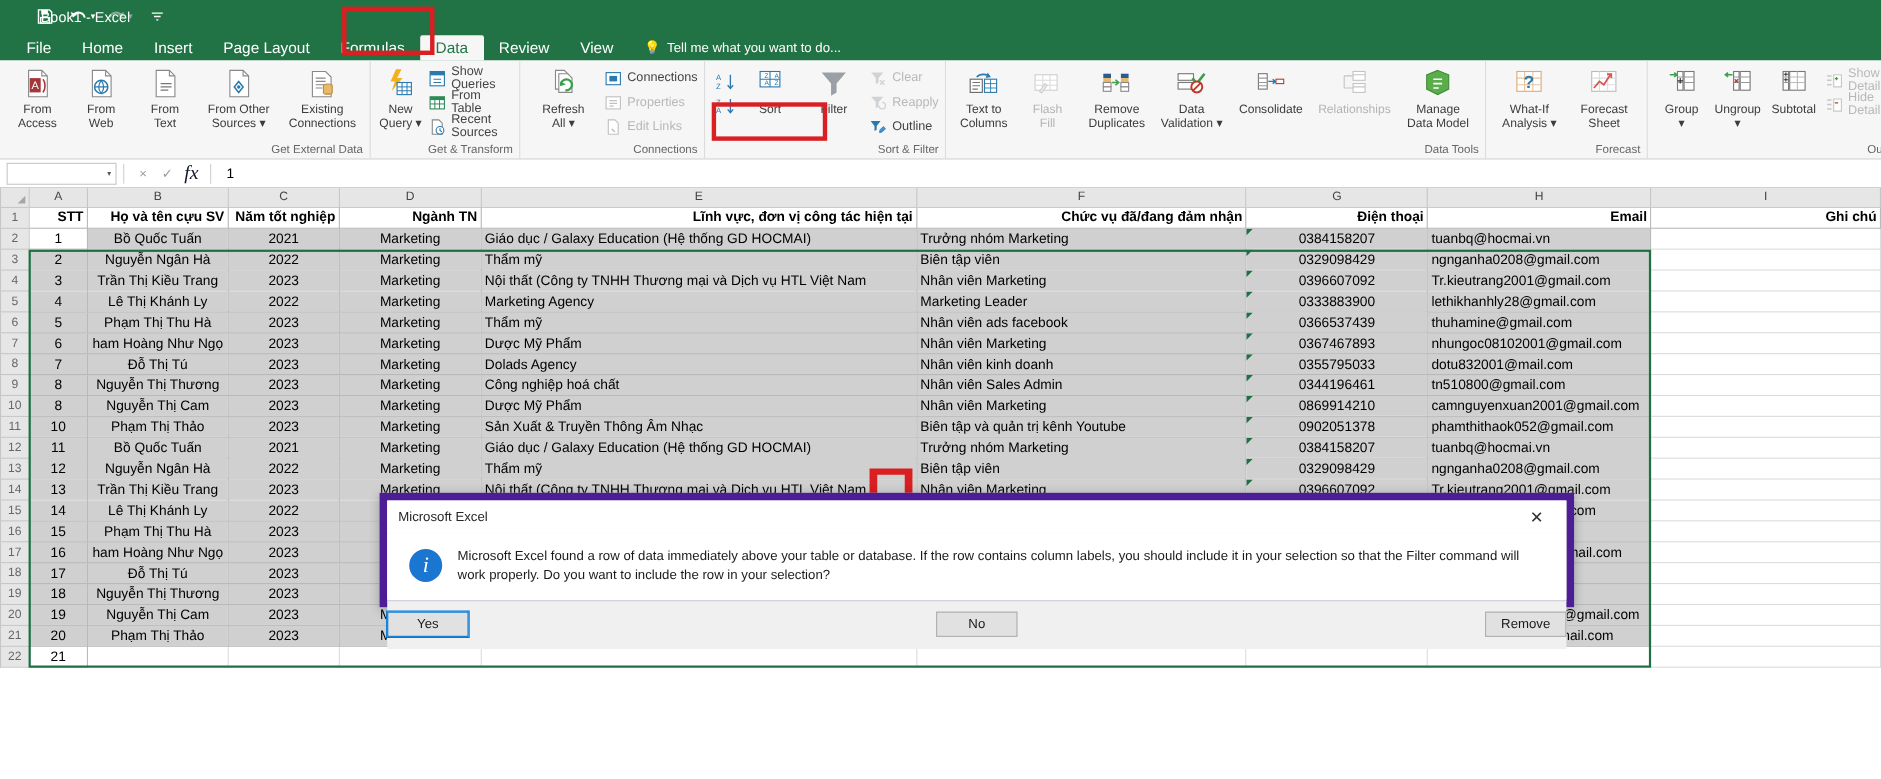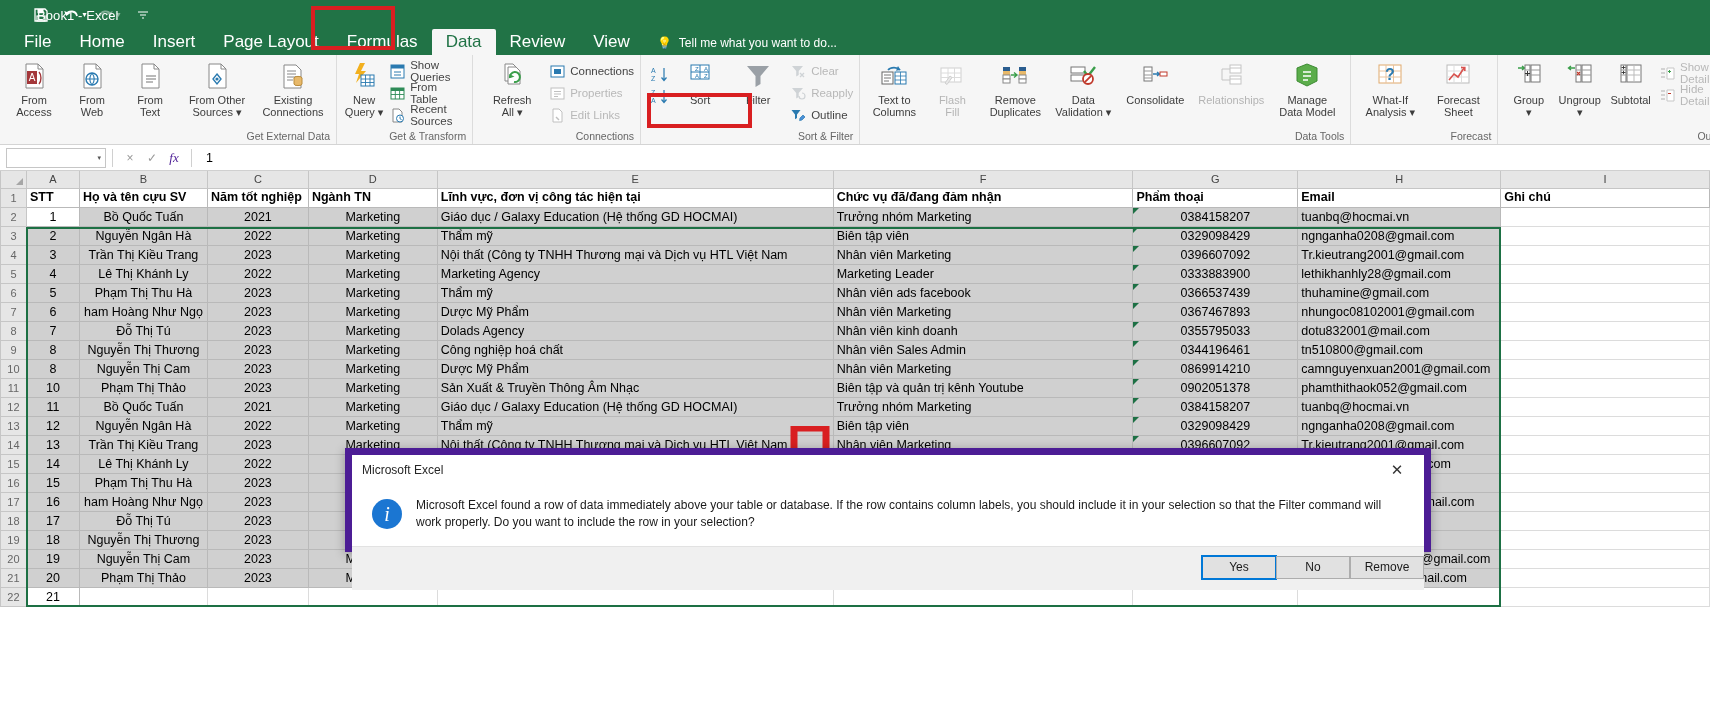--- a/index.html
+++ b/index.html
@@ -26,21 +26,21 @@
     position:absolute; left:0; right:0; 
     color:#fff; font-size:13px; letter-spacing:.1px;margin-left:37px;
   }
 
   
   .tabsrow {
     height:25px; background:#217346; display:flex; align-items:flex-end;
     position:relative; padding-left:10px;
   }
   .tab {
-    font-size:17px; color:#ffffff; padding:4px 14px 5px 14px;
+    font-size:14px; color:#ffffff; padding:4px 14px 5px 14px;
     line-height:1; white-space:nowrap;
   }
   .tab.active { background:#f6f6f6; color:#217346; font-weight:normal; border-radius:2px 2px 0 0; }
   .tellme { display:flex; align-items:center; gap:6px; color:#fff; font-size:12px; padding-left:14px; padding-bottom:5px;}
   .bulb { font-size:12px; }
 
   
   .ribbon {
     height:90px; background:#f6f6f6; border-bottom:1px solid #d4d4d4;
     display:flex; position:relative; font-size:11px; color:#444;
@@ -67,42 +67,42 @@
   .formulabar {
     height:26px; background:#fff; border-bottom:1px solid #d0d0d0;
     display:flex; align-items:center; font-size:12px;
   }
   .namebox {
     width:100px; height:20px; margin-left:6px; border:1px solid #c6c6c6; background:#fff;
     display:flex; align-items:center; justify-content:space-between; padding:0 4px; font-size:11px;
   }
   .fb-sep { width:1px; height:18px; background:#d0d0d0; margin:0 6px; }
   .fb-btn { width:22px; text-align:center; color:#9a9a9a; font-size:12px; }
-  .fb-btn.fx { color:#4c1d95; font-style:italic; font-family:"Liberation Serif", serif; font-size:13px;}
+  .fb-btn.fx { color:#0f172a; font-style:italic; font-family:"Liberation Serif", serif; font-size:18px;}
   .fb-input { flex:1; padding-left:8px; font-size:12.5px; color:#000; }
 
   
   .gridwrap { position:relative; width:1710px; height:537px; overflow:hidden; background:#fff; }
   table.grid { border-collapse:collapse; table-layout:fixed; }
   .colhdr td, .colhdr th {
     height:17px; background:#e6e6e6; border:1px solid #c6c6c6; border-top:none;
     font-size:11px; font-weight:normal; color:#444; text-align:center;
   }
   .rowhdr {
     width:26px; background:#e6e6e6; border:1px solid #c6c6c6;
     font-size:11px; color:#666; text-align:center; font-weight:normal;
   }
   td.cell {
     border:1px solid #b9b9b9; font-size:12.5px; color:#000;
     padding:0 3px; height:19px; overflow:hidden; white-space:nowrap;
   }
   td.cell.sel { background:#d0d0d0; }
   td.cell.blank { background:#fff; border:1px solid #dcdcdc; }
   .hdrcell {
-    background:#ffffff; font-weight:bold; text-align:left; font-size:12.5px;
+    background:#ffffff; font-weight:bold; text-align:right; font-size:12.5px;
     border:1px solid #000; height:38px; white-space:normal; line-height:1.05; padding:0 2px;
   }
   .c-ctr { text-align:center; }
   .c-left { text-align:left; }
   .corner-tri { position:absolute; right:2px; bottom:2px; width:0;height:0;
     border-left:7px solid transparent; border-bottom:7px solid #a6a6a6; }
   .flagmark { position:relative; }
   .flagmark::before {
     content:""; position:absolute; left:0; top:0; width:0; height:0;
     border-top:6px solid #1d7044; border-right:6px solid transparent;
@@ -131,22 +131,22 @@
   }
   .dlg-body { background:#fff; display:flex; padding:12px 16px 14px 20px; gap:14px; flex:1; }
   .dlg-icon {
     width:30px; height:30px; border-radius:50%; background:#1b76d2; color:#fff;
     display:flex; align-items:center; justify-content:center;
     font-family:"Liberation Serif", serif; font-style:italic; font-size:20px; flex:none;
     margin-top:2px;
   }
   .dlg-text { font-size:12px; color:#1a1a1a; line-height:1.45; }
   .dlg-footer {
-    background:#f0f0f0; display:flex; justify-content:flex-end; align-items:center;
-    padding:9px 0 11px 0; border-top:1px solid #e2e2e2;
+    background:#f0f0f0; display:flex; justify-content:space-between; align-items:center;
+    gap:14px; padding:9px 0 11px 0; border-top:1px solid #e2e2e2;
   }
   .dlg-btn {
     min-width:74px; height:23px; font-size:12px; background:#e1e1e1;
     border:1px solid #adadad; display:flex; align-items:center; justify-content:center;
     color:#1a1a1a;
   }
   .dlg-btn.default { border:1px solid #0078d7; background:#e1e1e1; outline:1px solid #0078d7; }
 </style>
 </head>
 <body>
@@ -676,21 +676,21 @@
         <td>I</td>
       </tr>
       <tr>
         <td class="rowhdr">1</td>
         <td class="cell hdrcell">STT</td>
         <td class="cell hdrcell">Họ và tên cựu SV</td>
         <td class="cell hdrcell">Năm tốt nghiệp</td>
         <td class="cell hdrcell">Ngành TN</td>
         <td class="cell hdrcell">Lĩnh vực, đơn vị công tác hiện tại</td>
         <td class="cell hdrcell">Chức vụ đã/đang đảm nhận</td>
-        <td class="cell hdrcell">Phẩm thoại</td>
+        <td class="cell hdrcell">Điện thoại</td>
         <td class="cell hdrcell">Email</td>
         <td class="cell hdrcell">Ghi chú</td>
       </tr>
     </tbody>
     <tbody id="rows-body">
         <tr>
           <td class="rowhdr">2</td>
           <td class="cell c-ctr" style="background: rgb(255, 255, 255);">1</td>
           <td class="cell c-ctr sel">Bồ Quốc Tuấn</td>
           <td class="cell c-ctr sel">2021</td>

